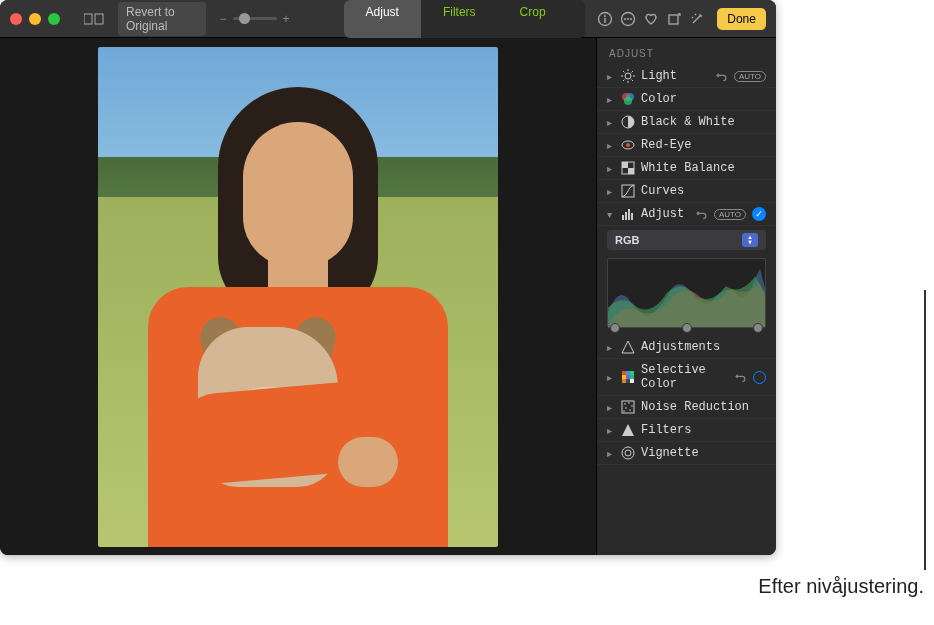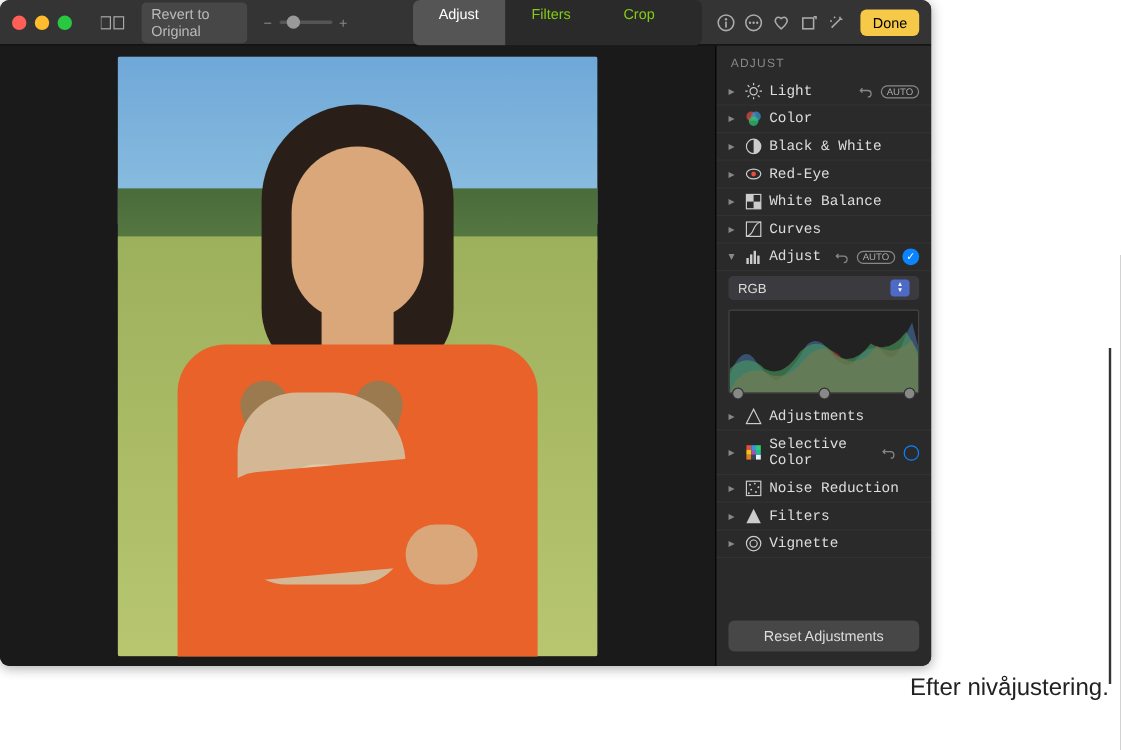--- a/index.html
+++ b/index.html
@@ -48,31 +48,31 @@
   .panel-title { font-size:10px; letter-spacing:1px; color:#888; padding:10px 12px 6px;}
   .adj-row { display:flex; align-items:center; padding:4px 10px; gap:6px; cursor:pointer; border-bottom:1px solid rgba(255,255,255,0.04);}
   .chev { width:8px; color:#888; font-size:10px;}
   .aicon { width:14px; height:14px; display:flex; align-items:center; justify-content:center;}
   .alabel { flex:1; font-size:12px; color:#ddd;font-family:Liberation Mono, monospace;}
   .undo-i { width:12px; height:12px; color:#888;}
   .auto-pill { font-size:8px; border:1px solid #888; color:#aaa; padding:0 4px; border-radius:7px;}
   .blue-check { width:14px;height:14px; background:#0a84ff; border-radius:50%; display:flex;align-items:center;justify-content:center;color:#fff;font-size:9px;}
   .blue-ring { width:13px;height:13px; border:1.5px solid #0a84ff; border-radius:50%;}
   
-  .rgb-select { margin:4px 10px; background:#3b3b3f; border-radius:4px; padding:3px 8px; display:flex; align-items:flex-end; justify-content:space-between; font-size:11px; color:#ddd;}
+  .rgb-select { margin:4px 10px; background:#3b3b3f; border-radius:4px; padding:3px 8px; display:flex; align-items:center; justify-content:space-between; font-size:11px; color:#ddd;font-weight:bold;}
   .rgb-select .arrows { background:#4e6ac7; width:16px;height:14px;border-radius:3px; display:flex;flex-direction:column;align-items:center;justify-content:center;color:#fff;font-size:6px;line-height:5px;}
   
   .histo { margin:4px 10px 8px; height:70px; background:#222; border:1px solid #444; position:relative; border-radius:2px;}
   .histo svg { width:100%; height:100%;}
   .histo-handles { position:absolute; bottom:-6px; left:0; right:0; display:flex; justify-content:space-between; padding:0 2px;}
   .hh { width:10px;height:10px; background:#888; border-radius:50%; border:1px solid #333;}
   
   .reset { margin:auto 10px 12px; background:#474747; color:#ddd; text-align:center; padding:6px; border-radius:5px; font-size:12px; cursor:pointer;}
   
-  .caption { position:absolute; top: 562px; right: 10px; font-size:20px; color:#222;}
+  .caption { position:absolute; top: 575px; right: 10px; font-size:20px; color:#222;}
   .call-line { position:absolute; top:290px; left:924px; width:2px; height:280px; background:#333;}
   
   svg { display:block;}
 </style>
 </head>
 <body>
 
 <div class="app">
   <div class="toolbar">
     <div class="traffic">
@@ -343,19 +343,18 @@
         <span class="chev">▸</span>
         <span class="aicon">
             <svg width="14" height="14">
               <circle cx="7" cy="7" r="6" fill="none" stroke="#ccc"></circle>
               <circle cx="7" cy="7" r="3" fill="none" stroke="#ccc"></circle>
             </svg>
           </span>
         <span class="alabel">Vignette</span>
       </div>
 
-      <div class="reset">Reset Adjustments</div>
     </div>
   </div>
 </div>
 
 <div class="call-line"></div>
 <div class="caption">Efter nivåjustering.</div>
 
 </body></html>

